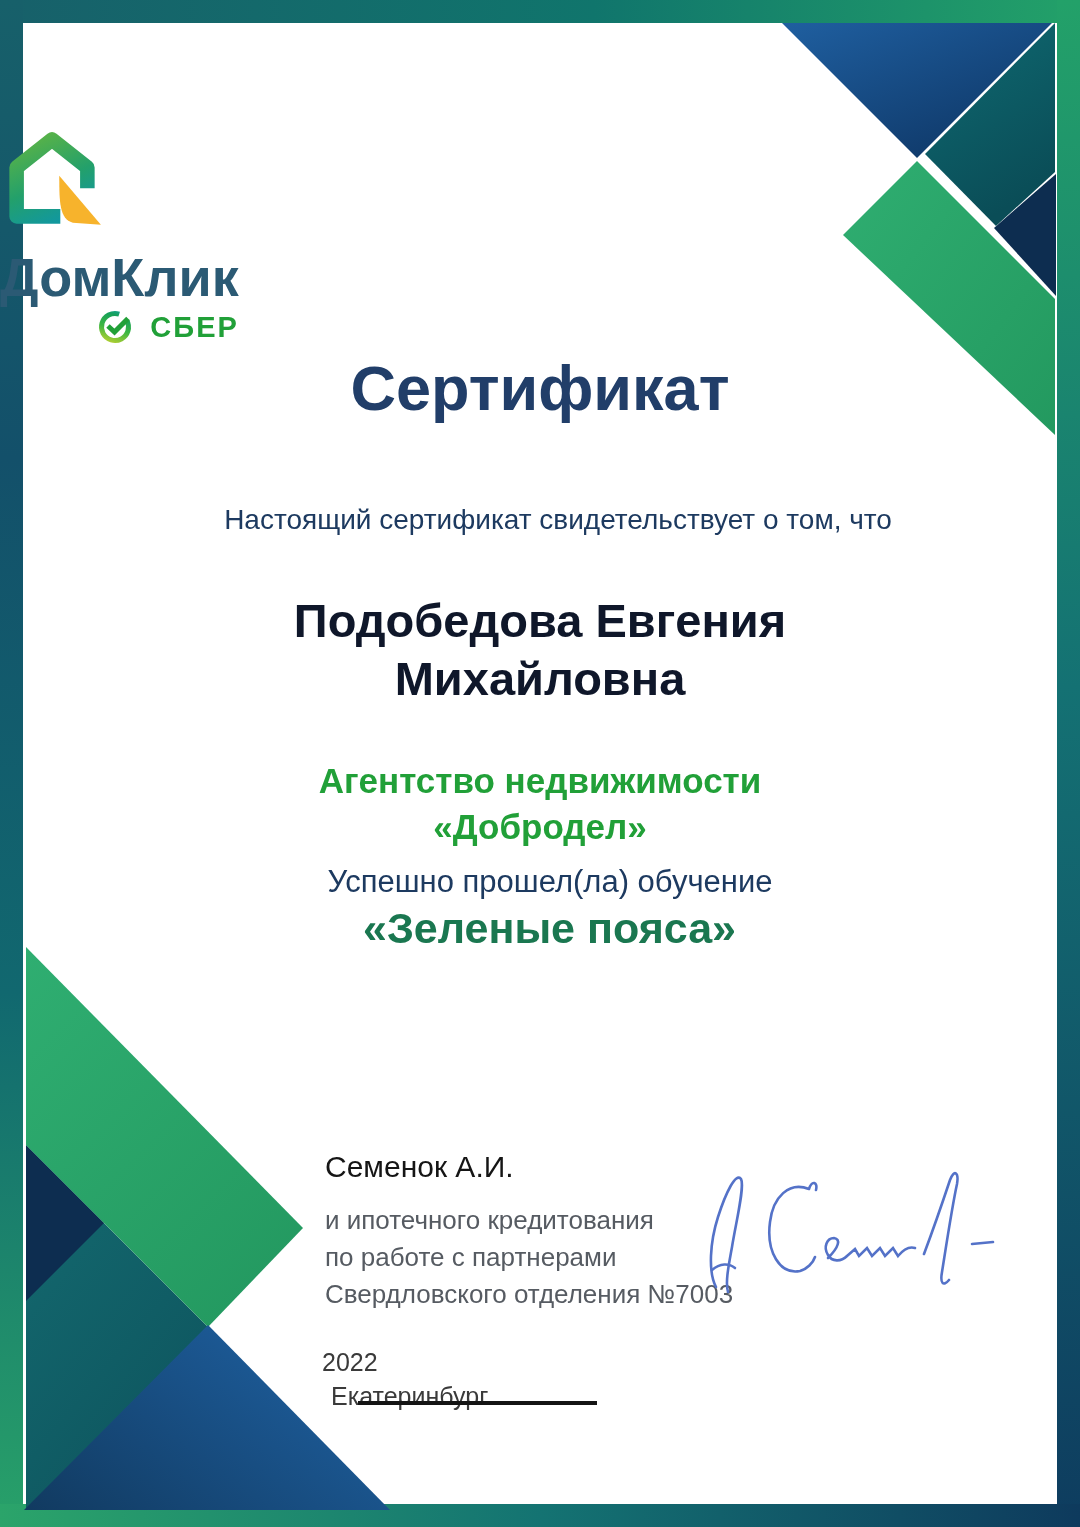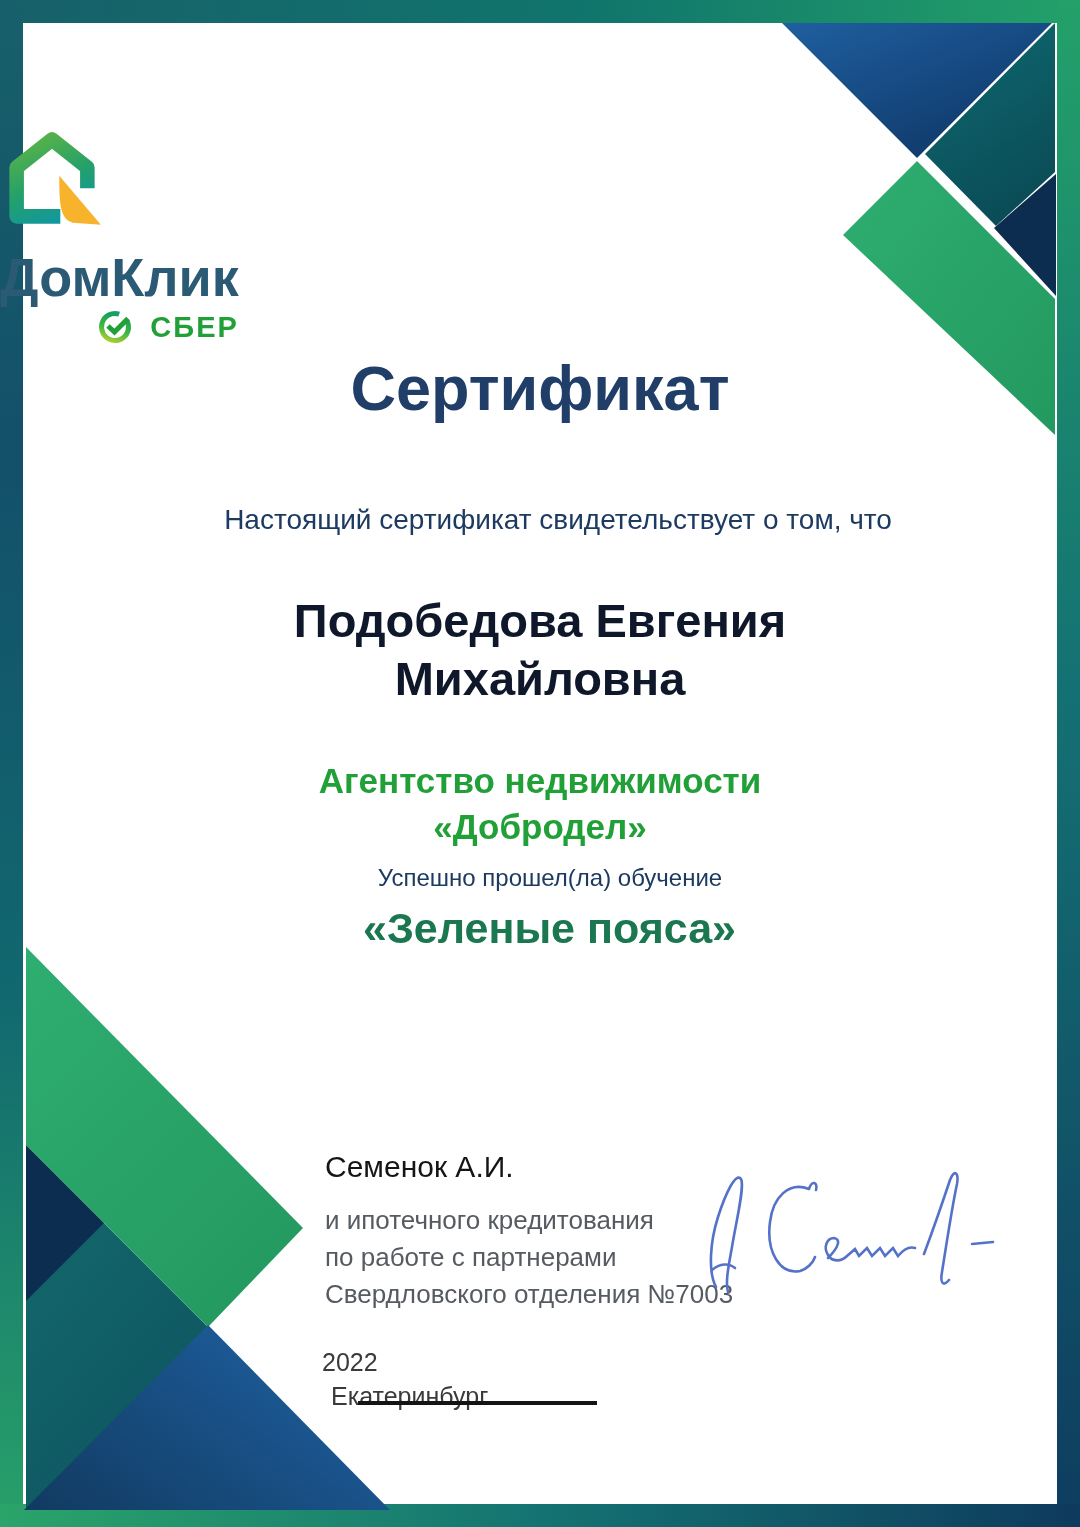--- a/index.html
+++ b/index.html
@@ -24,21 +24,21 @@
   .logo-text{display:flex;flex-direction:column;align-items:flex-end;}
   .domclick{font-size:54px;font-weight:bold;color:#2b5a74;letter-spacing:0px;line-height:1.1;}
   .sber-row{display:flex;align-items:center;gap:17px;margin-top:2px;}
   .sber-word{font-size:29px;font-weight:bold;color:#21a038;letter-spacing:2px;}
   
   .ctr{position:absolute;left:0;right:0;text-align:center;}
   .title{top:352px;font-size:63px;font-weight:bold;color:#213e69;}
   .intro{top:504px;font-size:28px;color:#1d3a60;padding-left:36px;}
   .name{top:592px;font-size:47px;font-weight:bold;color:#0f172a;line-height:58px;}
   .agency{top:758px;font-size:35px;font-weight:bold;color:#21a038;line-height:46px;text-align:center;}
-  .statement{top:864px;font-size:24px;color:#1d3a60;margin-left:20px;}
+  .statement{top:864px;font-size:31px;color:#1d3a60;margin-left:20px;}
   .course{top:904px;font-size:43px;font-weight:bold;color:#1a7750;margin-left:19px;}
   
   .sig-name{position:absolute;left:325px;top:1150px;font-size:30px;font-weight:normal;color:#151515;}
   .sig-role{position:absolute;left:325px;top:1202px;font-size:26px;color:#565b62;line-height:37px;}
   .year{position:absolute;left:322px;top:1348px;font-size:25px;color:#3a3a3a;}
   .city{position:absolute;left:331px;top:1382px;font-size:25px;color:#3a3a3a;}
   .sig-line{position:absolute;left:358px;top:1401px;width:239px;height:4px;background:#141414;}
   .signature{position:absolute;left:688px;top:1152px;}
 </style>
 </head>

